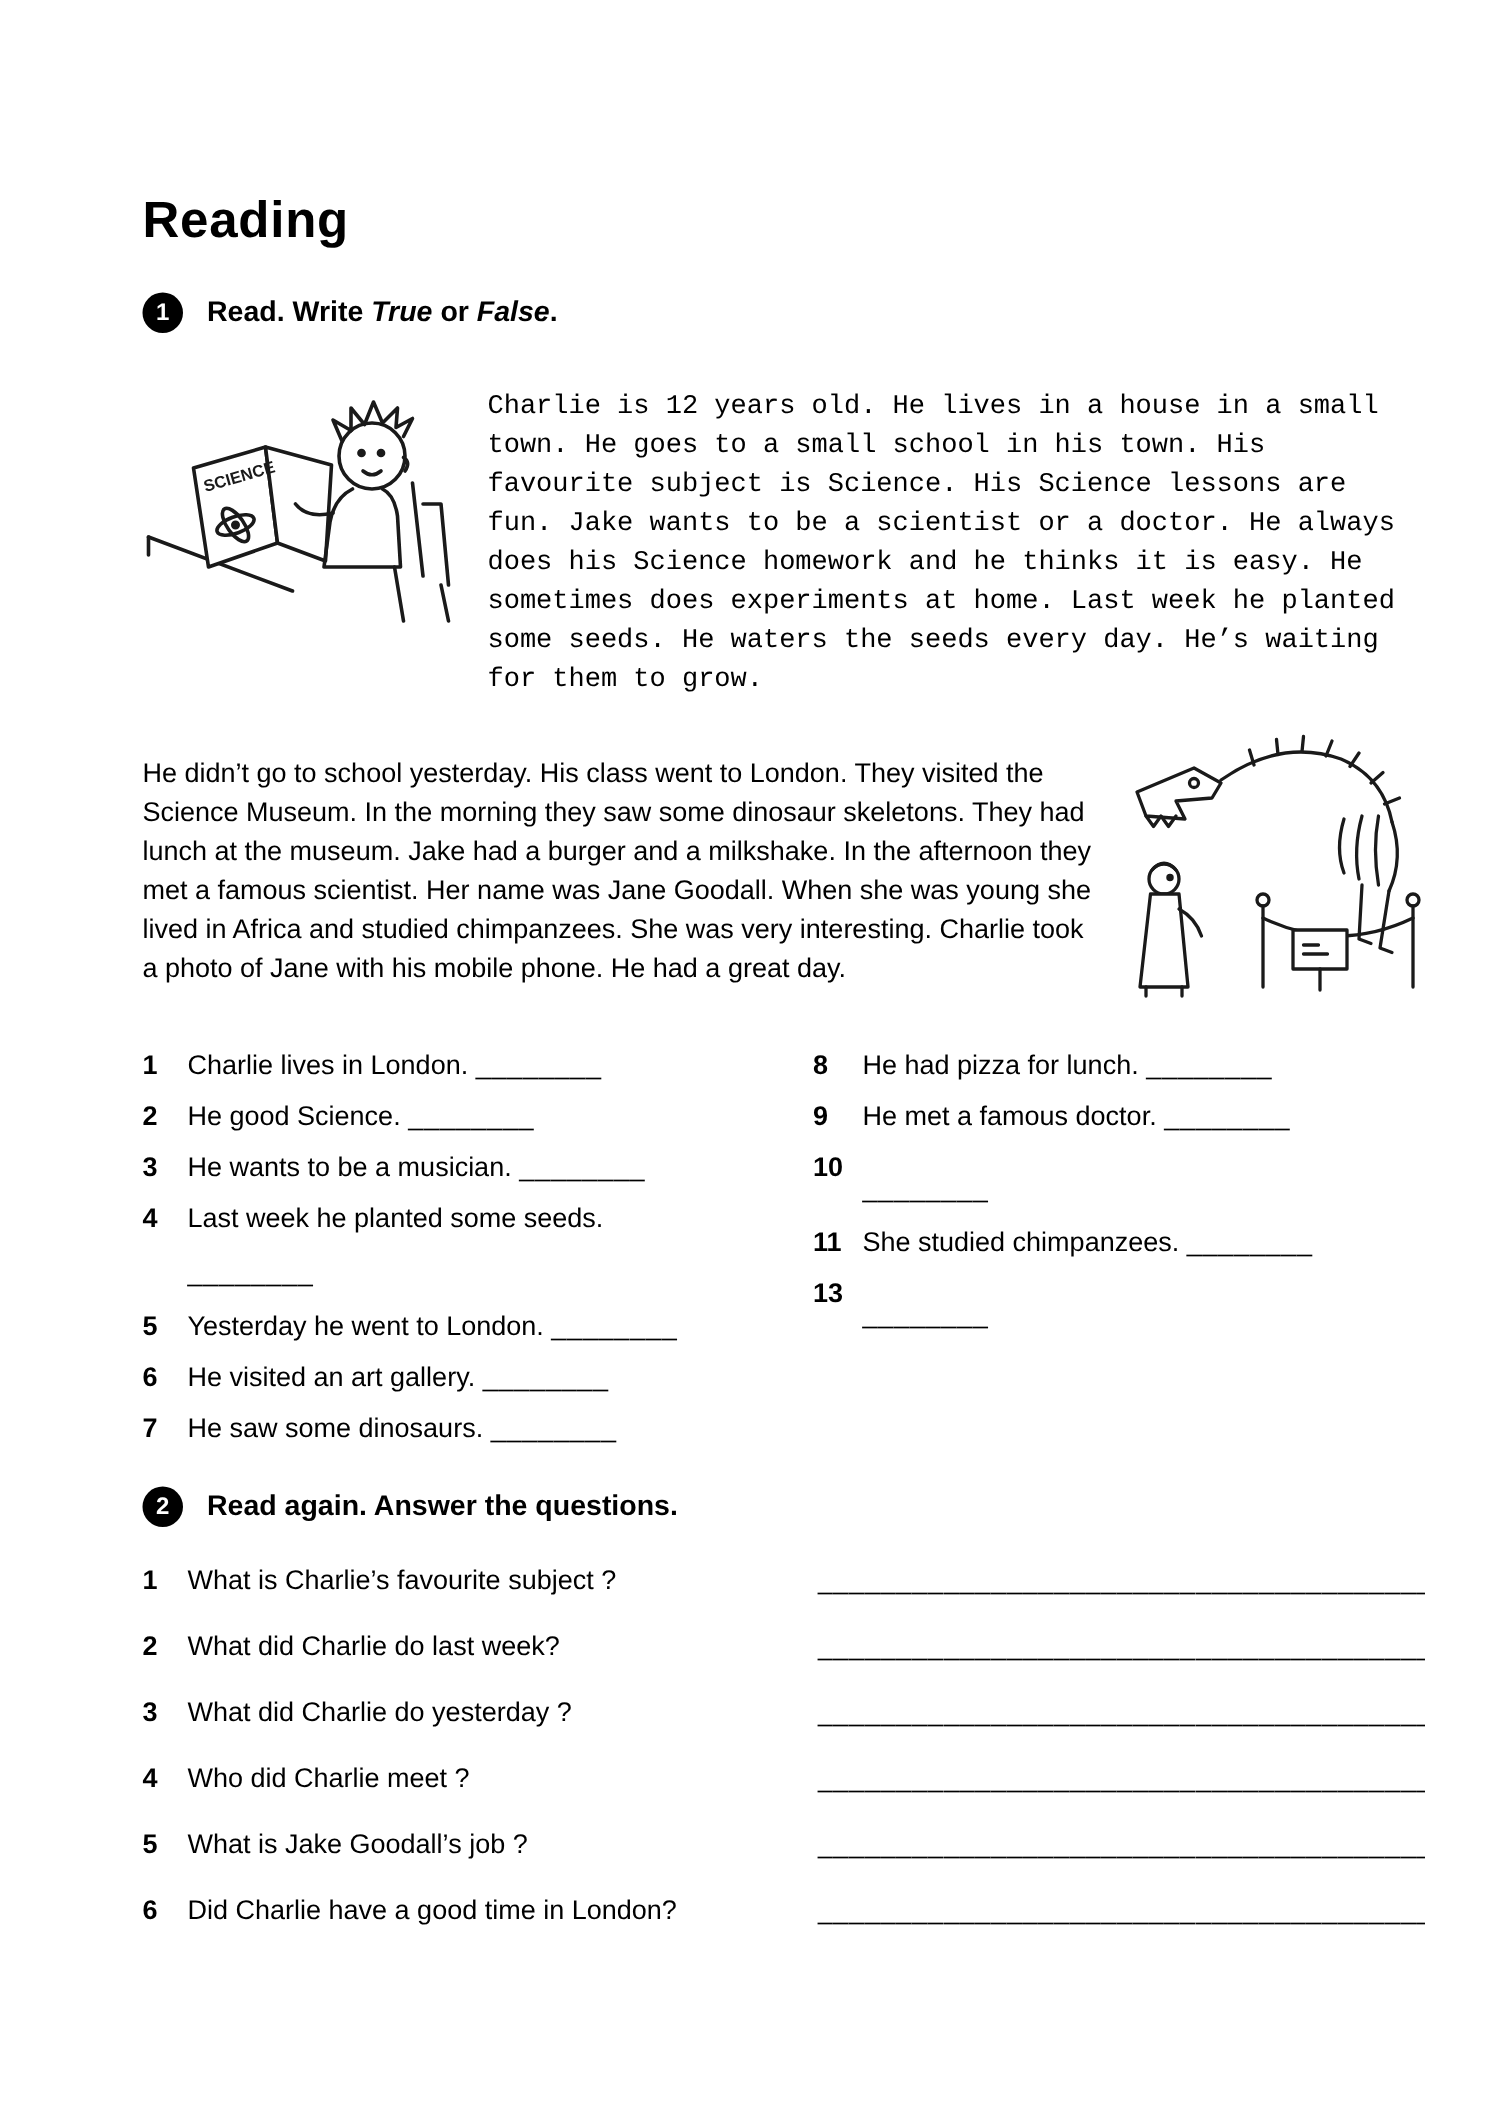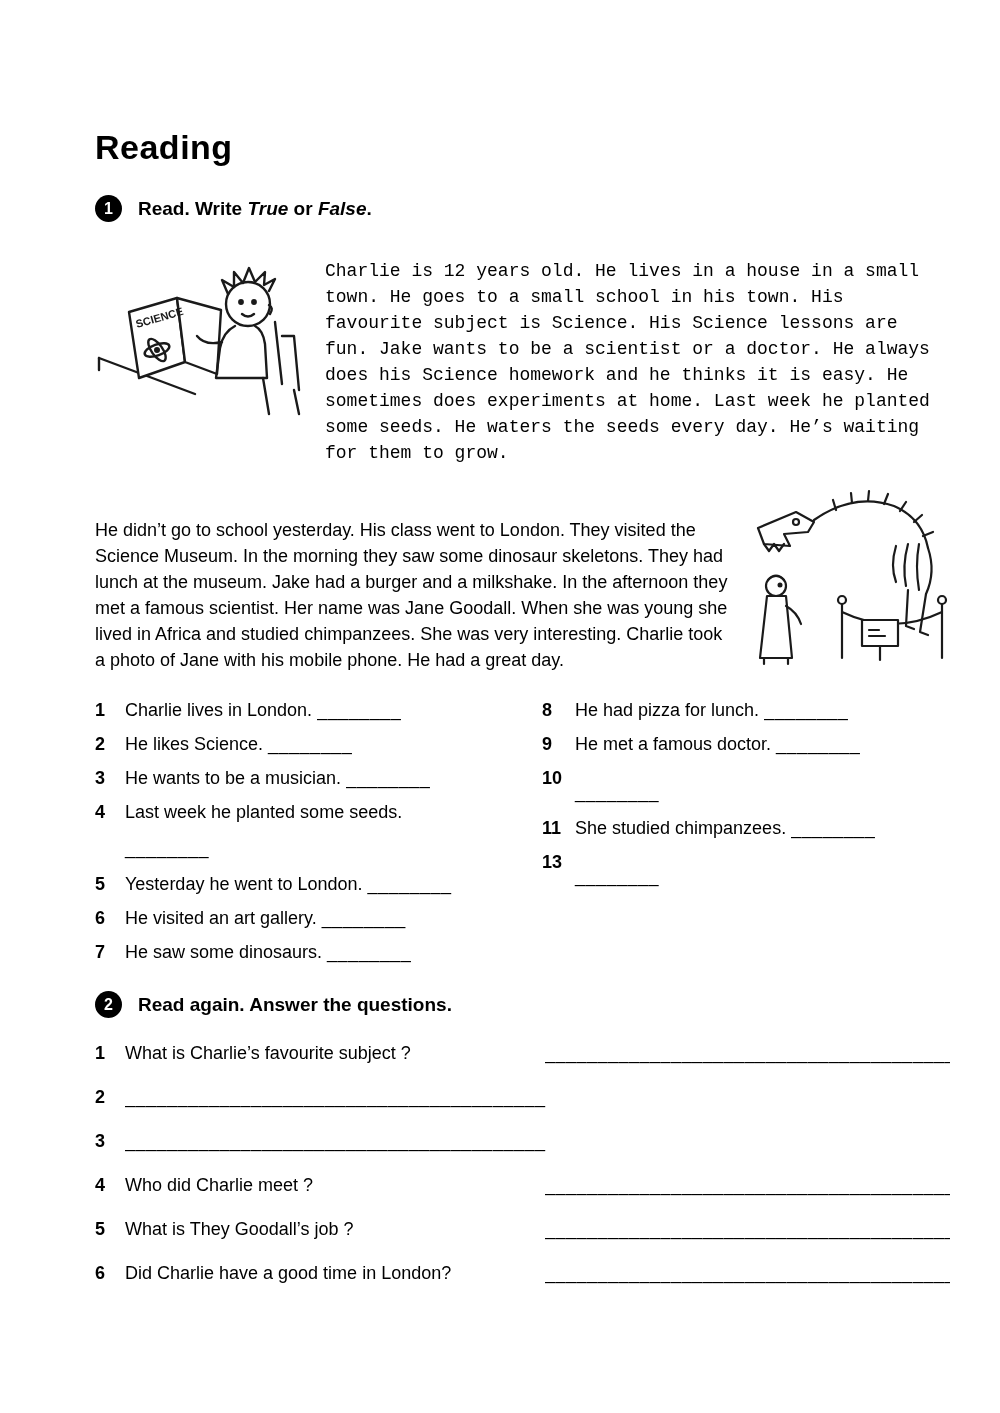--- a/index.html
+++ b/index.html
@@ -26,21 +26,21 @@
     width: 27px; height: 27px; border-radius: 50%;
     background: #000; color: #fff;
     display: inline-flex; align-items: center; justify-content: center;
     font-size: 16px; font-weight: bold; flex: none;
   }
   .instr i { font-style: italic; }
   .ptext { font-size: 18px; line-height: 26px; margin: 0; }
   .para1 { display: flex; gap: 20px; margin-top: 36px; align-items: flex-start; }
   .para1 .illus { flex: none; margin-top: 2px; }
   .para1 .ptext { flex: 1; font-family: Liberation Mono, monospace; }
-  .para2 { display: flex; gap: 14px; margin-top: 20px; align-items: flex-end; }
+  .para2 { display: flex; gap: 14px; margin-top: 20px; align-items: center; }
   .para2 .ptext { width: 636px; flex: none; }
   .para2 .illus { flex: none; margin-left: auto; margin-top: 2px; }
   .tf-grid { display: flex; margin-top: 26px; font-size: 18px; }
   .tf-col { width: 447px; flex: none; }
   .tf-col.right { flex: 1; width: auto; }
   .tf-item { display: flex; margin-bottom: 12px; line-height: 22px; }
   .num { flex: none; width: 30px; font-weight: bold; }
   .tf-col.right .num { width: 33px; }
   .txt { flex: 1; padding-right: 32px; }
   .blank { letter-spacing: 0.5px; }
@@ -135,21 +135,21 @@
   <div class="tf-grid">
     <div class="tf-col">
 
       <div class="tf-item">
         <span class="num">1</span>
         <span class="txt"><span>Charlie lives in London.</span> <span class="blank">________</span></span>
       </div>
 
       <div class="tf-item">
         <span class="num">2</span>
-        <span class="txt"><span>He likes Science.</span> <span class="blank">________</span></span>
+        <span class="txt"><span>He good Science.</span> <span class="blank">________</span></span>
       </div>
 
       <div class="tf-item">
         <span class="num">3</span>
         <span class="txt"><span>He wants to be a musician.</span> <span class="blank">________</span></span>
       </div>
 
       <div class="tf-item">
         <span class="num">4</span>
         <span class="txt"><span>Last week he planted some seeds.</span><span class="blank block">________</span></span>
@@ -210,37 +210,39 @@
   <div class="questions">
 
     <div class="q-row">
       <span class="num">1</span>
       <span class="q-text">What is Charlie’s favourite subject ?</span>
       <span class="answer-line">________________________________________</span>
     </div>
 
     <div class="q-row">
       <span class="num">2</span>
+      <span class="q-text">What did Charlie do last week?</span>
       <span class="answer-line">________________________________________</span>
     </div>
 
     <div class="q-row">
       <span class="num">3</span>
+      <span class="q-text">What did Charlie do yesterday ?</span>
       <span class="answer-line">________________________________________</span>
     </div>
 
     <div class="q-row">
       <span class="num">4</span>
       <span class="q-text">Who did Charlie meet ?</span>
       <span class="answer-line">________________________________________</span>
     </div>
 
     <div class="q-row">
       <span class="num">5</span>
-      <span class="q-text">What is They Goodall’s job ?</span>
+      <span class="q-text">What is Jake Goodall’s job ?</span>
       <span class="answer-line">________________________________________</span>
     </div>
 
     <div class="q-row">
       <span class="num">6</span>
       <span class="q-text">Did Charlie have a good time in London?</span>
       <span class="answer-line">________________________________________</span>
     </div>
 
   </div>

